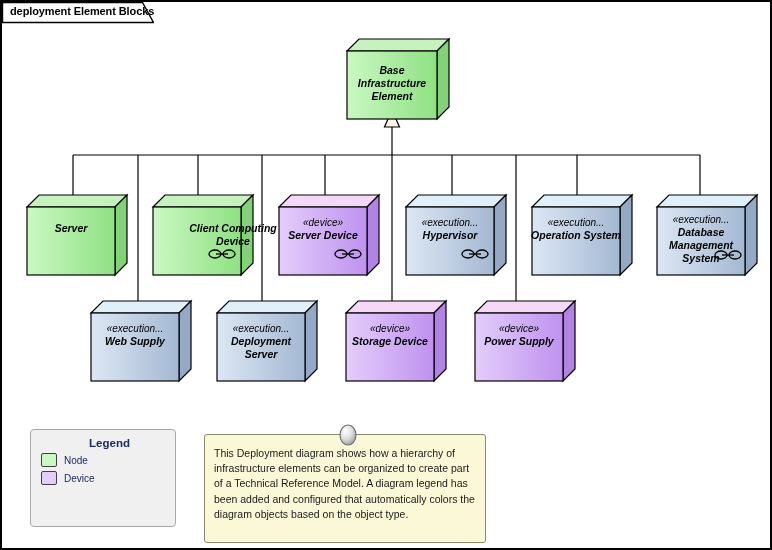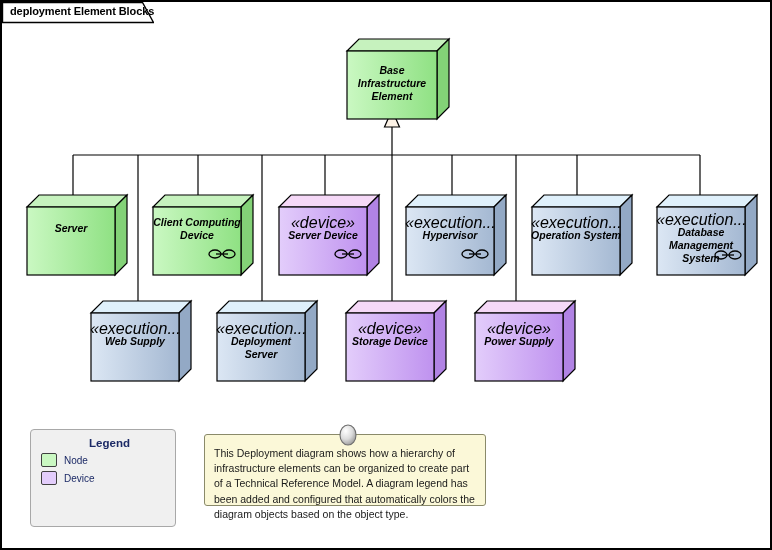--- a/index.html
+++ b/index.html
@@ -64,21 +64,21 @@
     width: 100%;
     text-align: center;
     font-size: 10.5px;
     color: #000000;
     line-height: 13px;
     pointer-events: none;
   }
   .stereo {
     display: block;
     font-weight: normal;
-    font-size: 16px;
+    font-size: 10px;
     text-align: center;
   }
   .nm {
     display: block;
     font-weight: bold;
     font-size: 10.5px;
   }
 
   
   .cmark { position: absolute; }
@@ -123,21 +123,21 @@
     color: #1c2a66;
     white-space: nowrap;
   }
 
   
   #note {
     position: absolute;
     left: 202px;
     top: 432px;
     width: 282px;
-    height: 72px;
+    height: 109px;
     background: #fbf8d8;
     border: 1px solid #8a8a6a;
     border-radius: 3px;
     box-sizing: border-box;
   }
   #note-text {
     position: absolute;
     left: 9px;
     top: 11px;
     width: 264px;
@@ -230,21 +230,21 @@
       <defs>
         <linearGradient id="gN2" x1="0" y1="0" x2="1" y2="0">
           <stop offset="0%" stop-color="#caf8c2"></stop>
             <stop offset="100%" stop-color="#8fe183"></stop>
         </linearGradient>
       </defs>
       <polygon points="1,13 13,1 101,1 89,13" fill="#c6f2be" stroke="#000000" stroke-width="1.2"></polygon>
       <polygon points="89,13 101,1 101,69 89,81" fill="#83d277" stroke="#000000" stroke-width="1.2"></polygon>
       <rect x="1" y="13" width="88" height="68" fill="url(#gN2)" stroke="#000000" stroke-width="1.2"></rect>
     </svg>
-    <div class="node-text" style="top:22px; width:90px;">
+    <div class="node-text" style="top:28px; width:100px;padding-left:31px;">
       <span class="nm">Client Computing</span>
       <span class="nm">Device</span>
     </div>
     <div class="cmark" style="left:56px; top:54px;">
       <svg width="28" height="12" viewBox="0 0 28 12">
         <line x1="8" y1="6" x2="20" y2="6" stroke="#000000" stroke-width="1.3"></line>
         <ellipse cx="7" cy="6" rx="6" ry="4" fill="none" stroke="#000000" stroke-width="1.3"></ellipse>
         <ellipse cx="21" cy="6" rx="6" ry="4" fill="none" stroke="#000000" stroke-width="1.3"></ellipse>
       </svg>
     </div>

